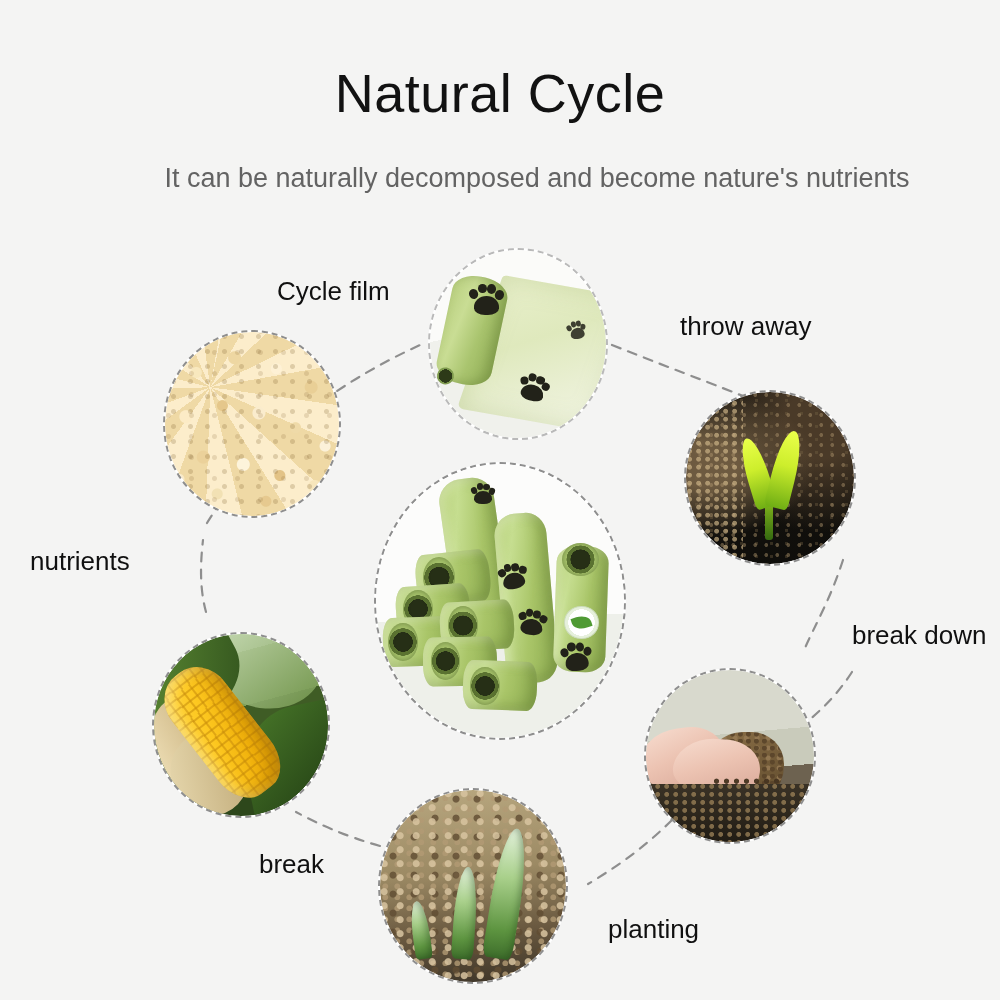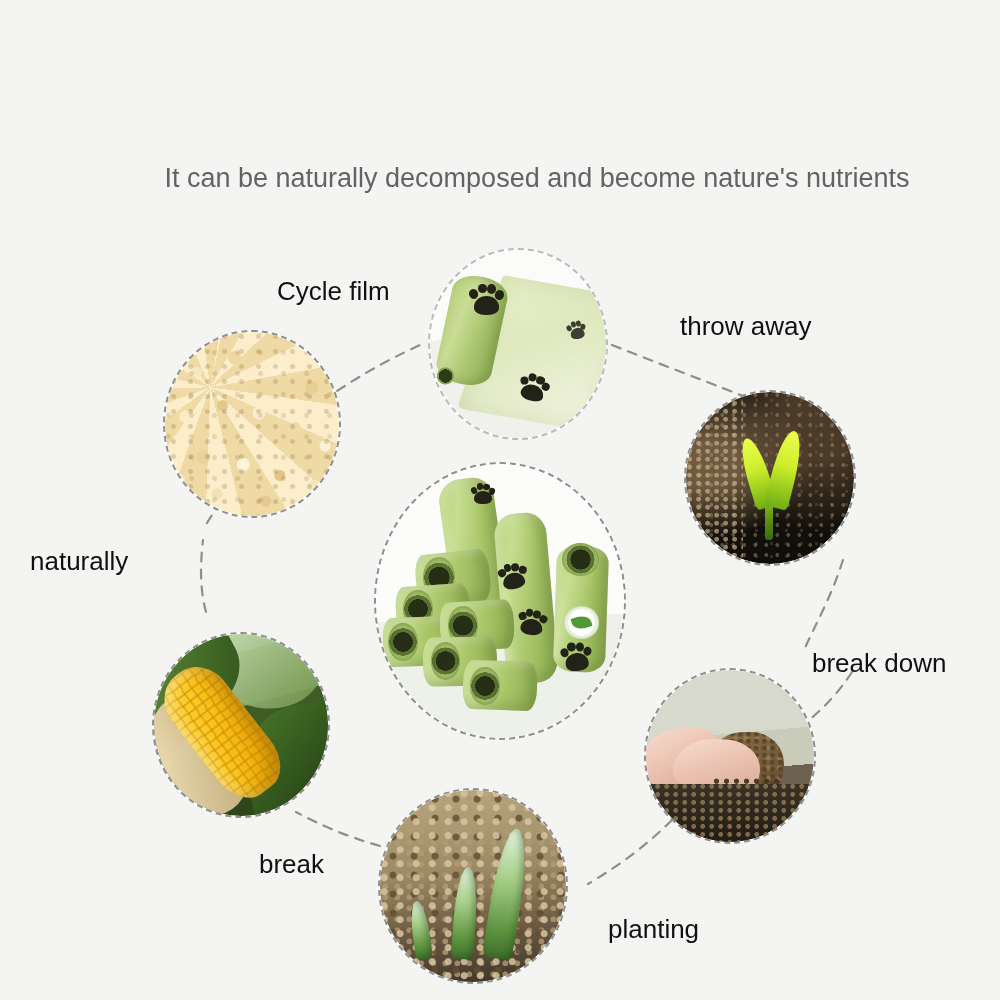--- a/index.html
+++ b/index.html
@@ -344,20 +344,21 @@
     background: #4f9a34;
     border-radius: 0 70% 0 70%;
     transform: rotate(-18deg);
   }
 </style>
 </head>
 <body>
 
 <div id="stage">
 
+  <h1 class="title">Natural Cycle</h1>
   <p class="subtitle">It can be naturally decomposed and become nature's nutrients</p>
 
   <svg id="connectors" viewBox="0 0 1000 1000">
     <g fill="none" stroke="#8e8e8e" stroke-width="2.2" stroke-dasharray="9 8" stroke-linecap="round">
 
       <path d="M 207 523 C 240 470 300 400 420 345"></path>
 
       <path d="M 612 345 C 680 372 735 392 772 408"></path>
 
       <path d="M 843 560 C 830 600 815 625 805 648"></path>
@@ -371,21 +372,21 @@
       <path d="M 206 612 C 200 590 200 566 203 540"></path>
     </g>
   </svg>
 
   <div class="node" style="left:163px; top:330px; width:178px; height:188px;">
     <div class="photo ph-granules">
       <div class="granule-grain"></div>
       <div class="granule-grain b"></div>
     </div>
   </div>
-  <div class="step-label" style="left:30px; top:548px;">naturally</div>
+  <div class="step-label" style="left:30px; top:548px;">nutrients</div>
 
   <div class="node solidish" style="left:428px; top:248px; width:180px; height:192px;">
     <div class="photo ph-film">
       <div class="film-sheet"></div>
       <div class="film-roll"></div>
       <div class="paw" style="left:22%; top:18%; width:20%; height:17%;">
         <span class="toe t1"></span>
         <span class="toe t2"></span>
         <span class="toe t3"></span>
         <span class="toe t4"></span>
@@ -413,21 +414,21 @@
     <div class="photo ph-sprout-dark">
       <div class="soil-speck"></div>
       <div class="soil-speck left"></div>
       <div class="sprout-stem"></div>
       <div class="sprout-blade sb1"></div>
       <div class="sprout-blade sb2"></div>
     </div>
   </div>
   <div class="step-label" style="left:680px; top:313px;">throw away</div>
 
-  <div class="step-label" style="left:812px; top:622px;margin-top:28px;">break down</div>
+  <div class="step-label" style="left:852px; top:622px;">break down</div>
 
   <div class="node" style="left:644px; top:668px; width:172px; height:176px;">
     <div class="photo ph-hands">
       <div class="hand h-back"></div>
       <div class="soil-clump"></div>
       <div class="hand h-front"></div>
       <div class="soil-fall"></div>
       <div class="soil-floor"></div>
     </div>
   </div>

